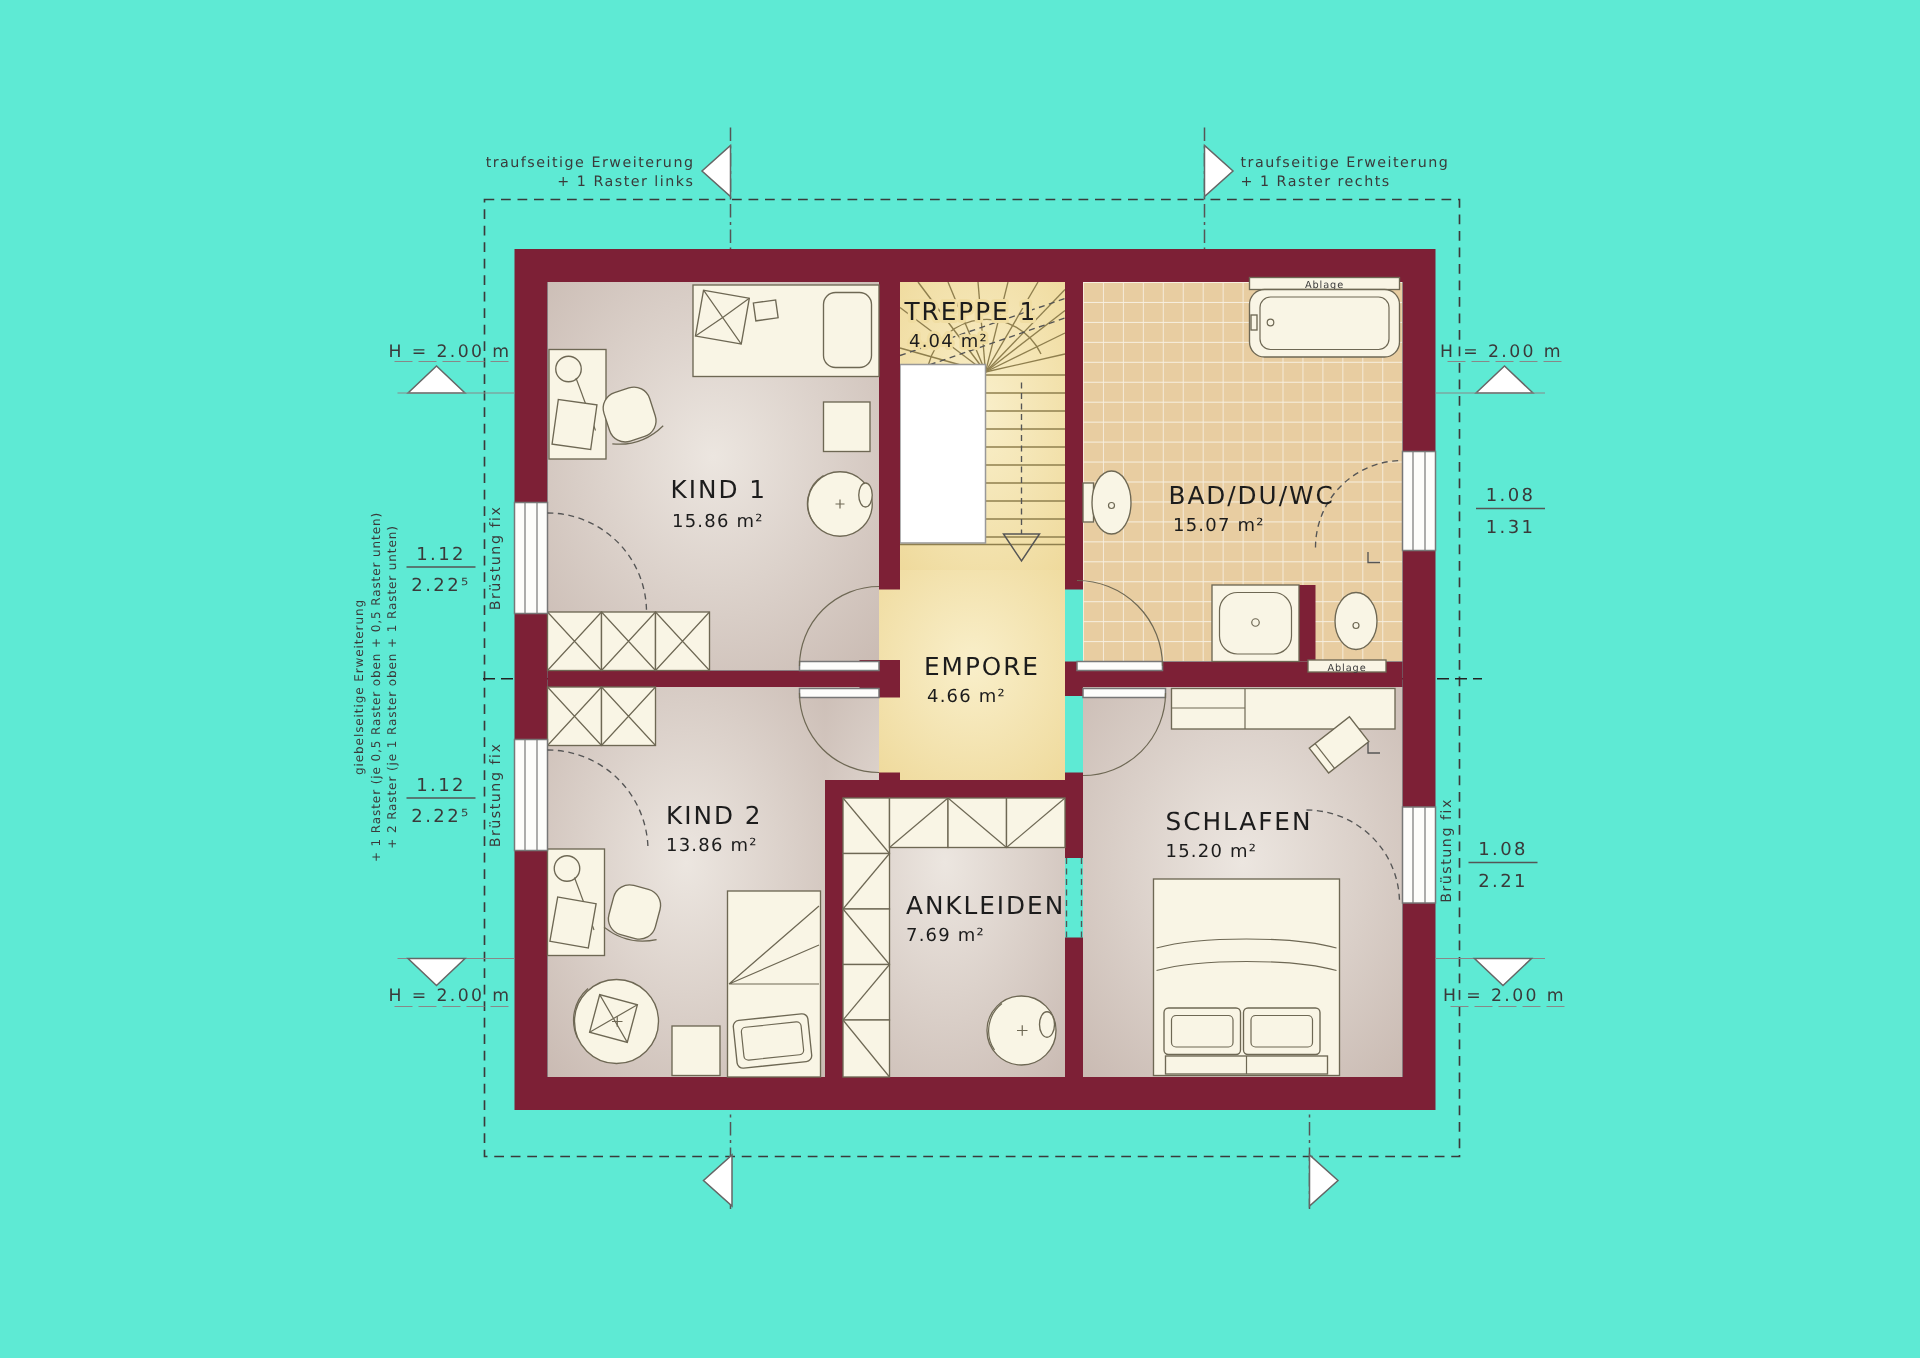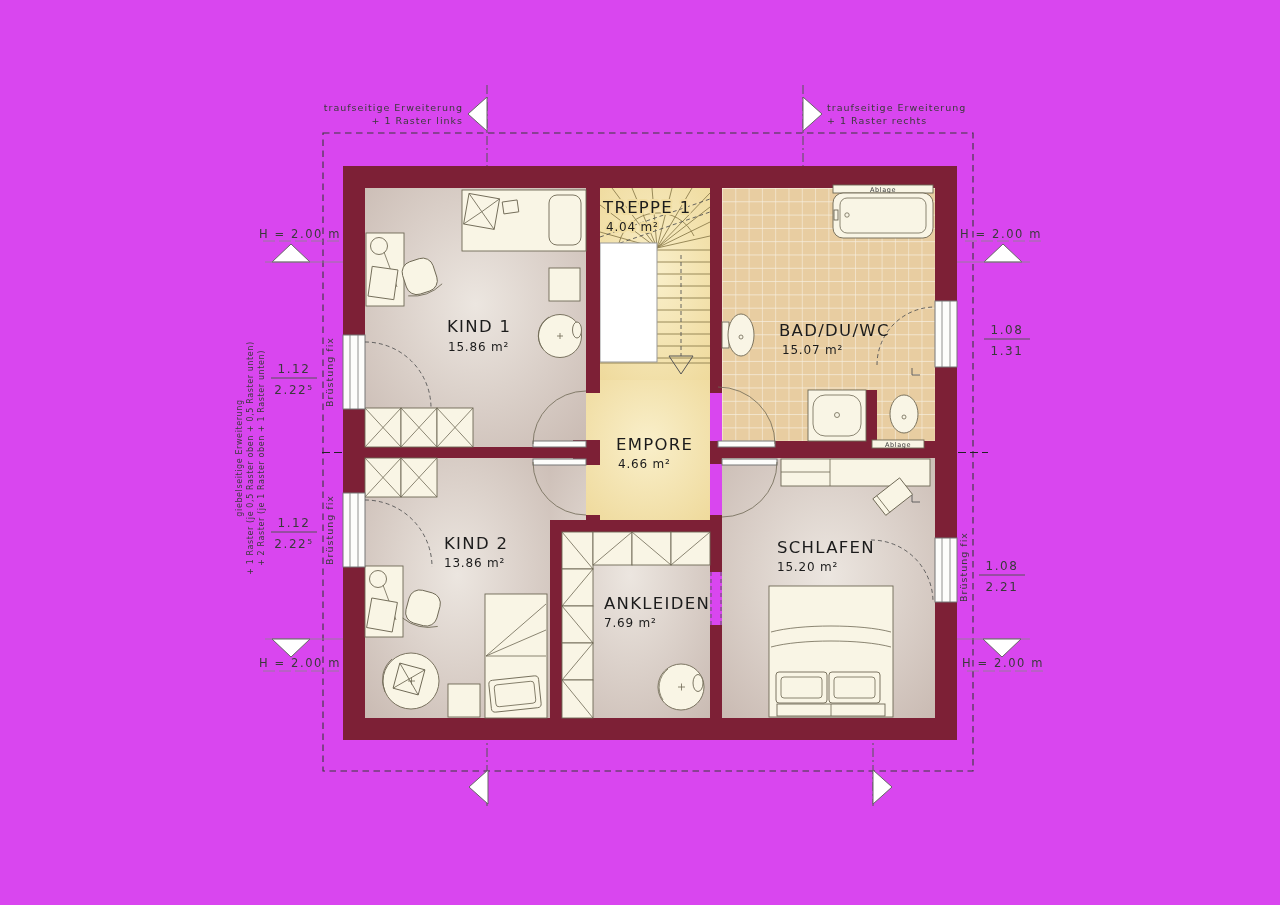--- a/index.html
+++ b/index.html
@@ -1,17 +1,17 @@
 <!DOCTYPE html>
 <html><head>
 <meta charset="utf-8">
 <style>
   html,body{margin:0;padding:0;background:#fff;width:1280px;height:905px;overflow:hidden;
     font-family:"DejaVu Sans", sans-serif;}
-  #canvas{position:relative;width:1280px;height:905px;background:#d946ef;}
+  #canvas{position:relative;width:1280px;height:905px;background:#5eead4;}
   svg{position:absolute;left:0;top:0;}
   svg text{font-family:"DejaVu Sans", sans-serif;fill:#2a2a2a;}
   .room-name{font-size:16.5px;letter-spacing:1.3px;fill:#1c1c1c;}
   .room-area{font-size:12px;letter-spacing:.8px;fill:#1c1c1c;}
   .halo{paint-order:stroke;stroke:#f0dda2;stroke-width:4px;stroke-linejoin:round;}
   .ann{font-size:9.5px;letter-spacing:1px;fill:#3a3a3a;}
   .hmark{font-size:11.5px;letter-spacing:1.6px;fill:#3a3a3a;}
   .dim{font-size:12px;letter-spacing:1.6px;fill:#3a3a3a;}
   .tiny{font-size:6.5px;letter-spacing:.6px;fill:#3a3a3a;}
   .gable{font-size:8px;letter-spacing:.6px;fill:#3a3a3a;}

